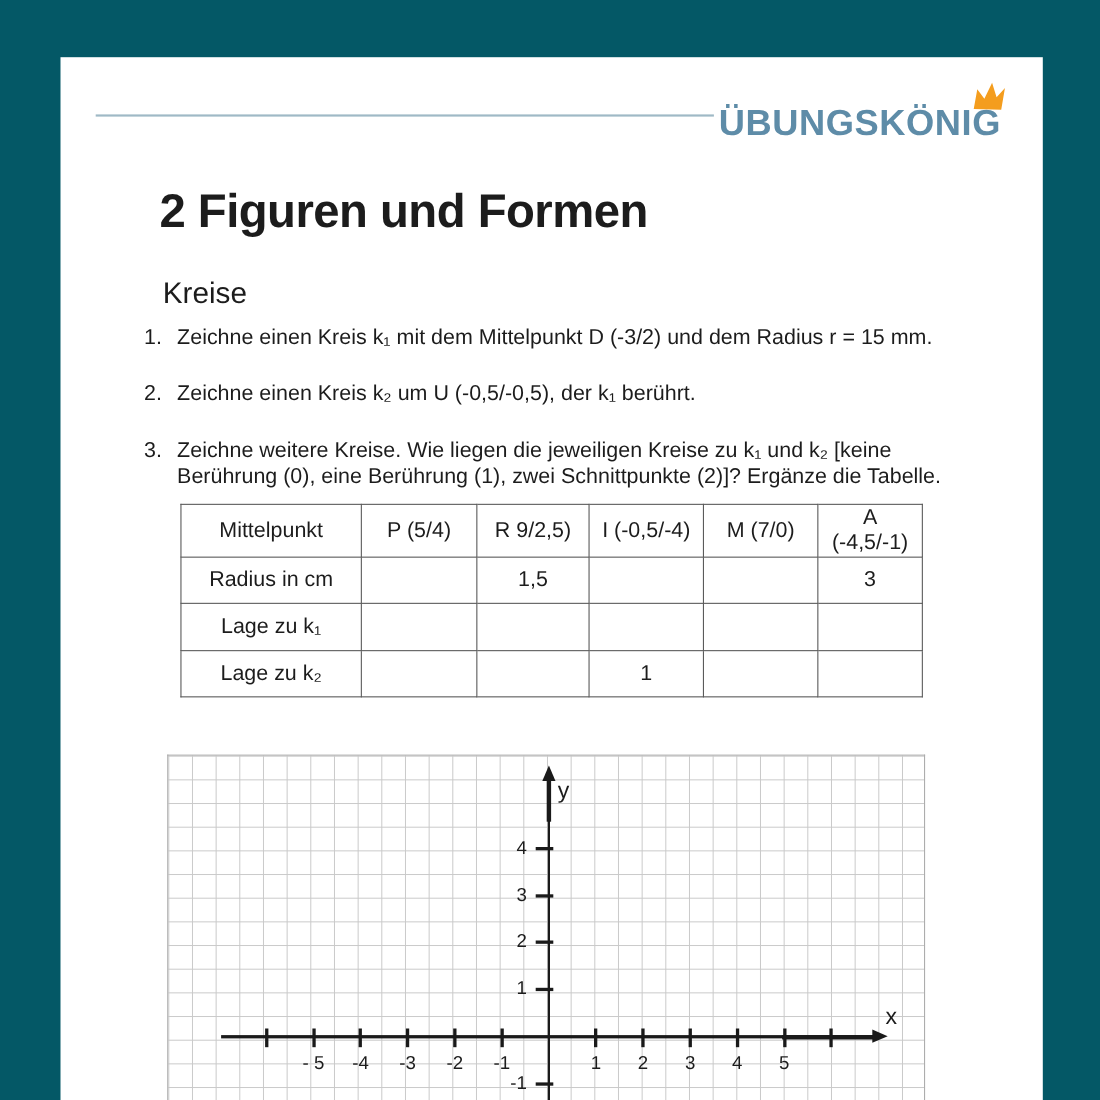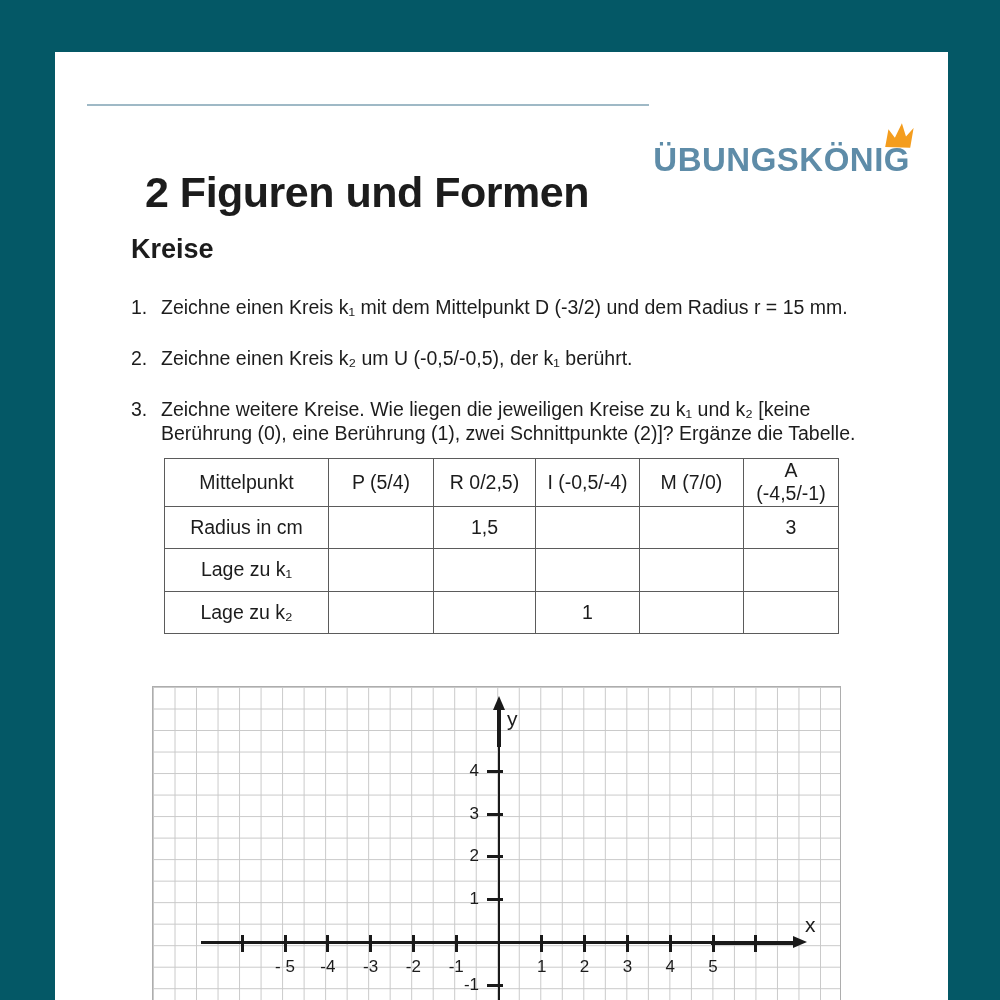--- a/index.html
+++ b/index.html
@@ -18,26 +18,26 @@
     width:1000px;height:1000px;position:relative;overflow:hidden;
     background:var(--teal);
     font-family:"Liberation Sans","DejaVu Sans",sans-serif;
     color:var(--ink);
   }
   .page{position:absolute;left:55px;top:52px;width:893px;height:948px;background:#ffffff;}
 
   .header-rule{position:absolute;left:32px;top:52px;width:562px;height:2px;background:var(--rule);}
 
   .logo{position:absolute;top:42px;right:38px;font-size:33px;font-weight:800;
-        color:var(--logo-blue);letter-spacing:0.5px;line-height:1.1;margin-top:48px;}
+        color:var(--logo-blue);letter-spacing:0.5px;line-height:1.1;}
   .crown{position:absolute;top:-21px;right:-6px;width:34px;height:30px;}
 
   .title{position:absolute;left:74px;top:100px;margin:16px;font-size:43px;font-weight:600;
          letter-spacing:-0.5px;color:var(--ink);}
-  .subtitle{position:absolute;left:76px;top:182px;margin:0;font-size:27px;font-weight:700;color:var(--ink);}
+  .subtitle{position:absolute;left:76px;top:182px;margin:17px;font-size:27px;font-weight:400;color:var(--ink);}
 
   .tasks{position:absolute;left:76px;top:243px;width:740px;display:flex;flex-direction:column;gap:27px;}
   .task{display:flex;font-size:19.5px;line-height:24px;}
   .task-num{width:30px;flex:none;}
   .task-text{width:706px;}
 
   .table-wrap{position:absolute;left:109px;top:406px;}
   table.results{border-collapse:collapse;table-layout:fixed;width:674px;font-size:19.5px;}
   table.results td{border:1px solid var(--tbl-border);text-align:center;vertical-align:middle;
                    padding:0 5px;line-height:1.2;overflow:hidden;}
@@ -104,21 +104,21 @@
           <col style="width:105px">
           <col style="width:102px">
         <col style="width:104px">
           <col style="width:104px">
           <col style="width:95px">
       </colgroup>
       <tbody>
           <tr style="height: 29px;">
             <td>Mittelpunkt</td>
             <td>P (5/4)</td>
-            <td>R 0/2,5)</td>
+            <td>R 9/2,5)</td>
             <td>I (-0,5/-4)</td>
             <td>M (7/0)</td>
             <td>A (-4,5/-1)</td>
           </tr>
           <tr style="height: 42px; margin-left: 36px;">
             <td>Radius in cm</td>
             <td></td>
             <td>1,5</td>
             <td></td>
             <td></td>

